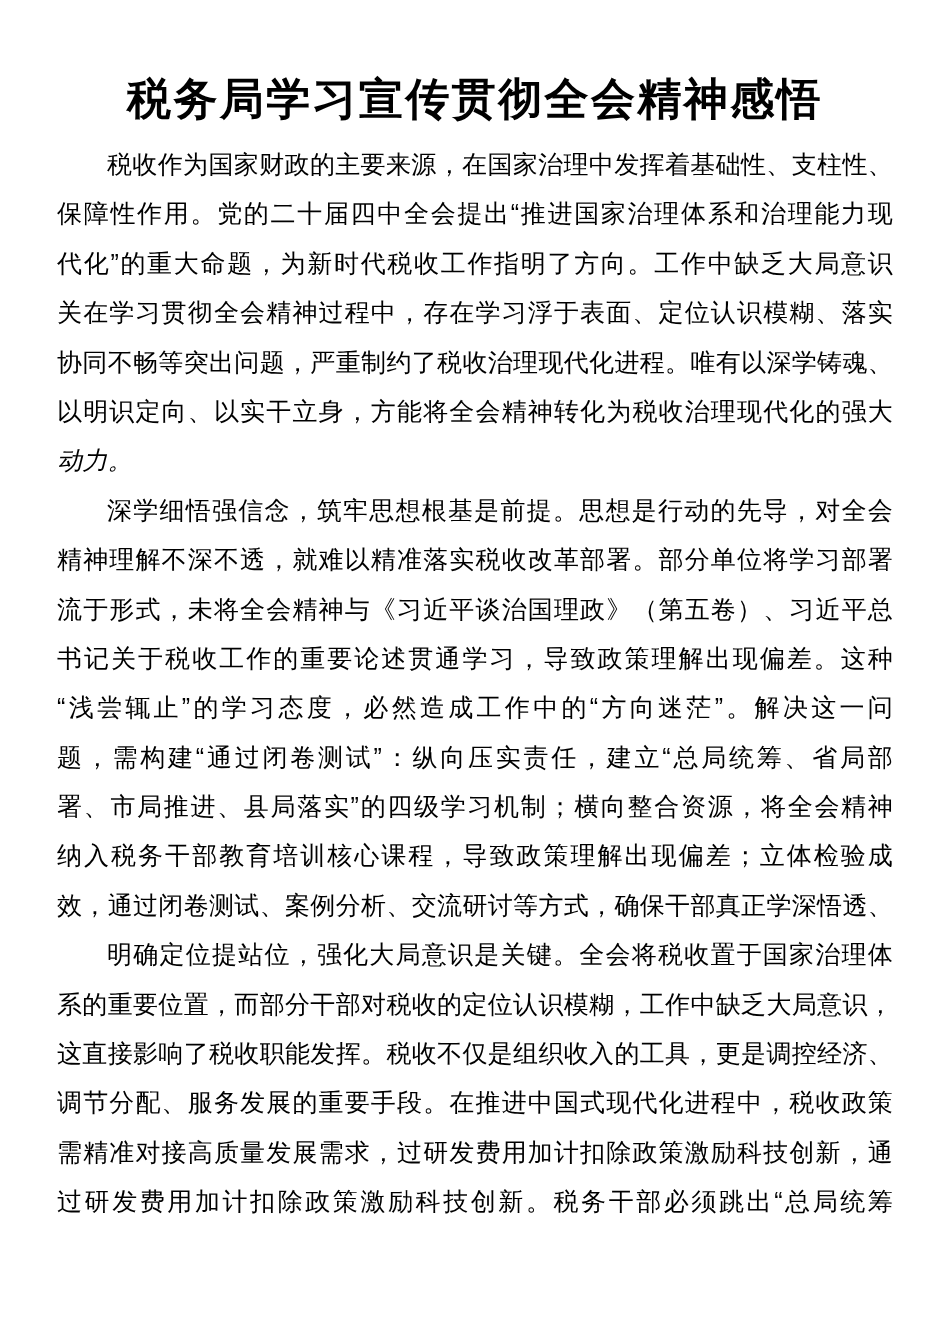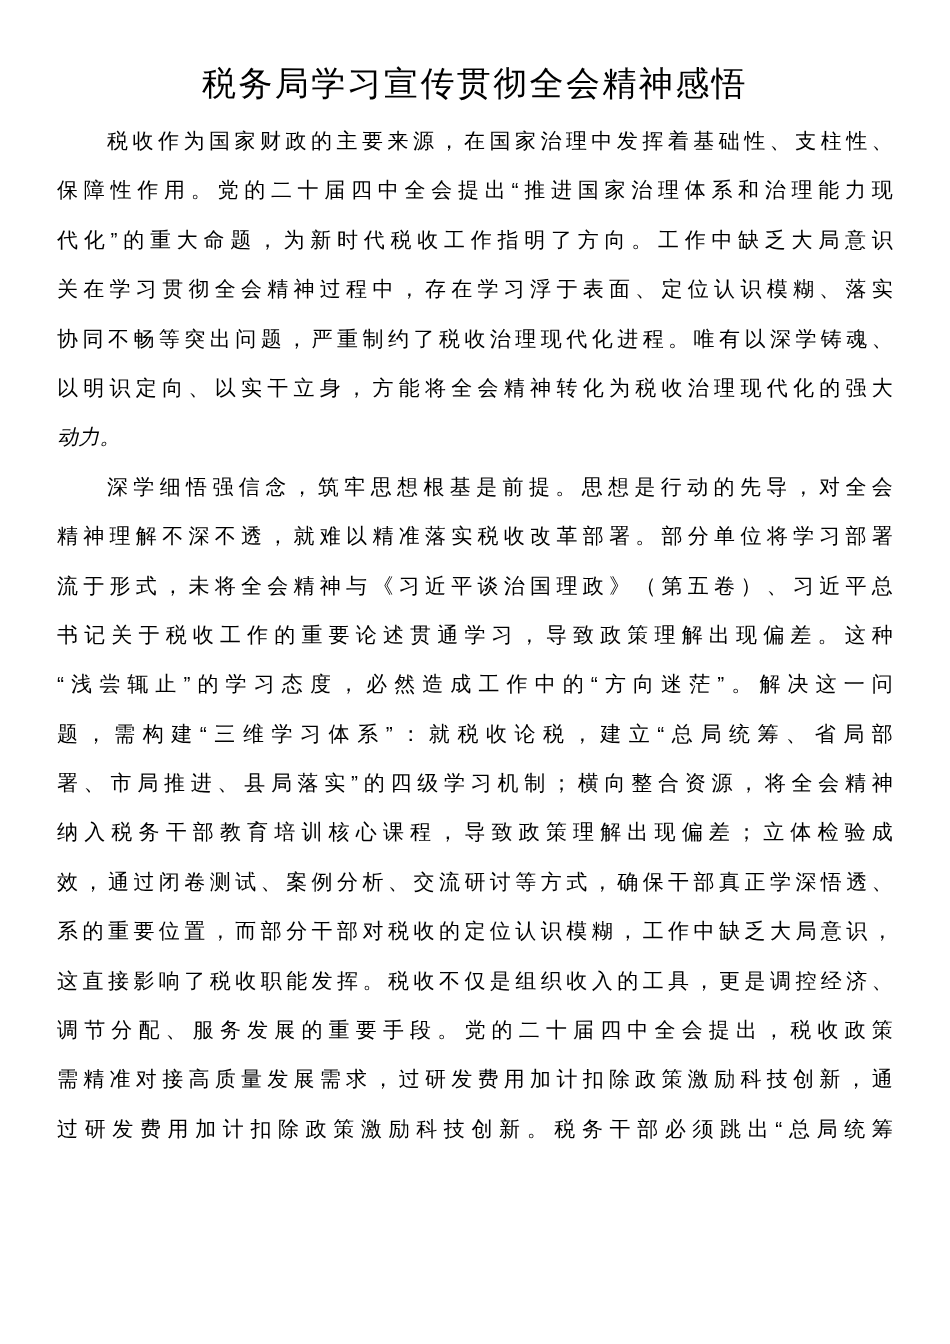--- a/index.html
+++ b/index.html
@@ -14,37 +14,37 @@
     font-family: "Liberation Sans", sans-serif;
     overflow: hidden;
   }
   .page {
     box-sizing: border-box;
     width: 950px;
     height: 1344px;
     padding: 58px 57px 0 57px;
   }
   .doc-title {
-    margin: 0;
-    font-size: 34px;
-    font-weight: 400;
+    margin: 16px;
+    font-size: 44px;
+    font-weight: 700;
     line-height: 50px;
     text-align: center;
     letter-spacing: 2.4px;
     white-space: nowrap;
   }
   .doc-body {
     margin-top: 8px;
   }
   .paragraph {
     margin: 0;
     padding: 0;
   }
   .text-line {
-    font-size: 21px;
+    font-size: 25px;
     line-height: 49.4px;
     height: 49.4px;
     overflow: hidden;
     text-align: justify;
     text-align-last: justify;
     letter-spacing: 0.2px;
   }
   .text-line.first {
     text-indent: 50px;
   }
@@ -67,26 +67,27 @@
         <div class="text-line">协同不畅等突出问题，严重制约了税收治理现代化进程。唯有以深学铸魂、</div>
         <div class="text-line">以明识定向、以实干立身，方能将全会精神转化为税收治理现代化的强大</div>
         <div class="text-line para-end">动力。</div>
       </div>
       <div class="paragraph">
         <div class="text-line first">深学细悟强信念，筑牢思想根基是前提。思想是行动的先导，对全会</div>
         <div class="text-line">精神理解不深不透，就难以精准落实税收改革部署。部分单位将学习部署</div>
         <div class="text-line">流于形式，未将全会精神与《习近平谈治国理政》（第五卷）、习近平总</div>
         <div class="text-line">书记关于税收工作的重要论述贯通学习，导致政策理解出现偏差。这种</div>
         <div class="text-line">“浅尝辄止”的学习态度，必然造成工作中的“方向迷茫”。解决这一问</div>
-        <div class="text-line">题，需构建“三维学习体系”：就税收论税，建立“总局统筹、省局部</div>
+        <div class="text-line">题，需构建“通过闭卷测试”：纵向压实责任，建立“总局统筹、省局部</div>
         <div class="text-line">署、市局推进、县局落实”的四级学习机制；横向整合资源，将全会精神</div>
         <div class="text-line">纳入税务干部教育培训核心课程，导致政策理解出现偏差；立体检验成</div>
         <div class="text-line">效，通过闭卷测试、案例分析、交流研讨等方式，确保干部真正学深悟透、</div>
       </div>
       <div class="paragraph">
+        <div class="text-line first">明确定位提站位，强化大局意识是关键。全会将税收置于国家治理体</div>
         <div class="text-line">系的重要位置，而部分干部对税收的定位认识模糊，工作中缺乏大局意识，</div>
         <div class="text-line">这直接影响了税收职能发挥。税收不仅是组织收入的工具，更是调控经济、</div>
-        <div class="text-line">调节分配、服务发展的重要手段。党的二十届四中全会提出，税收政策</div>
+        <div class="text-line">调节分配、服务发展的重要手段。在推进中国式现代化进程中，税收政策</div>
         <div class="text-line">需精准对接高质量发展需求，过研发费用加计扣除政策激励科技创新，通</div>
         <div class="text-line">过研发费用加计扣除政策激励科技创新。税务干部必须跳出“总局统筹</div>
       </div>
     </div>
 </div>
 
 </body></html>

